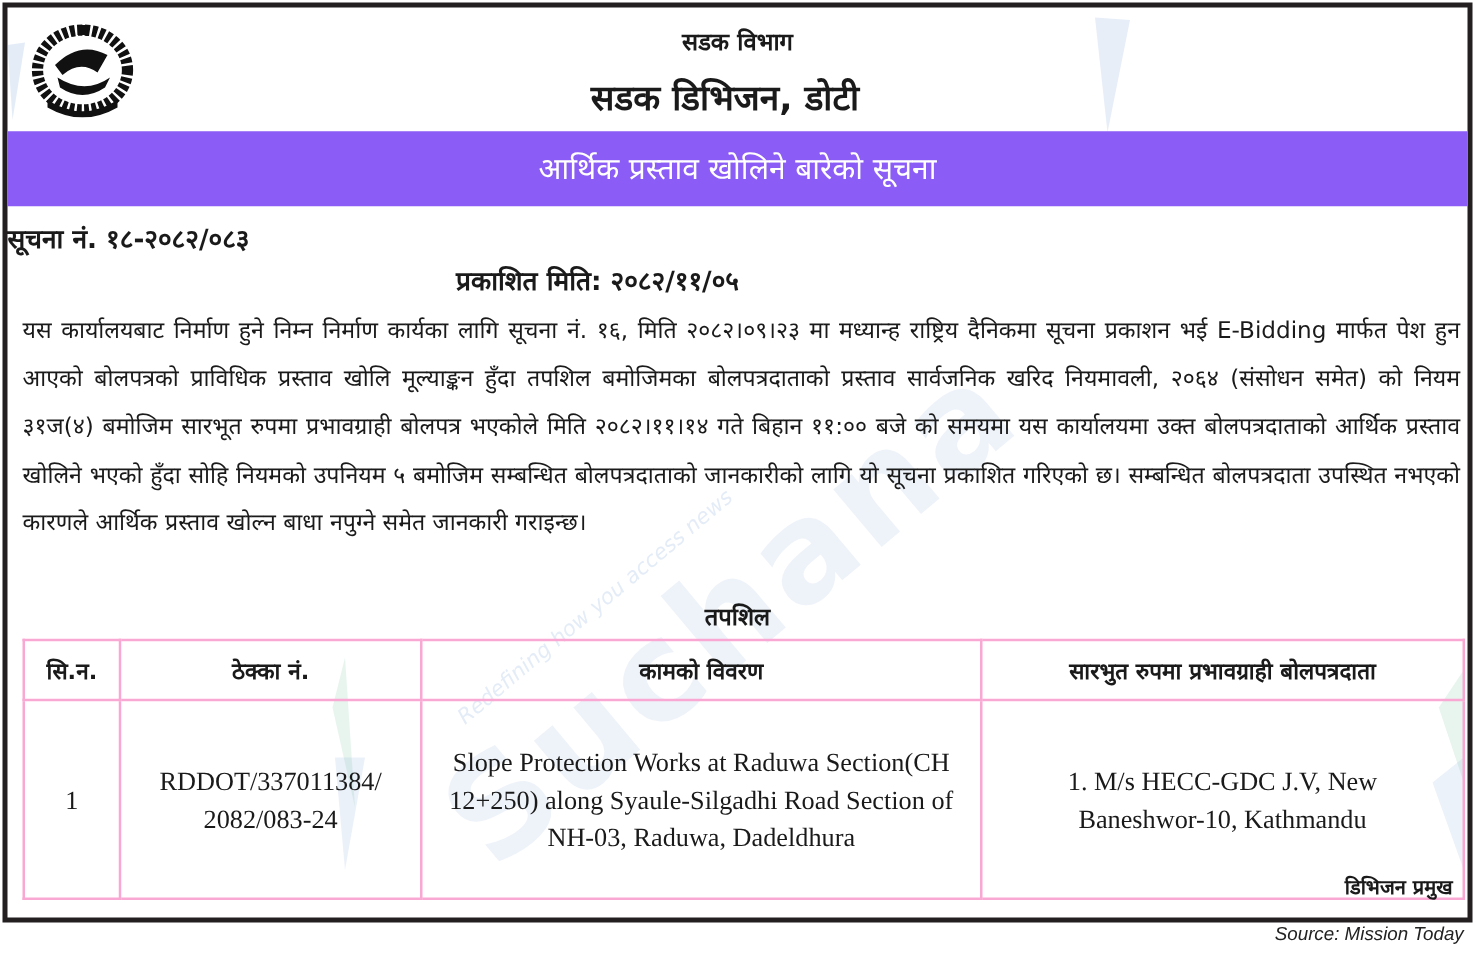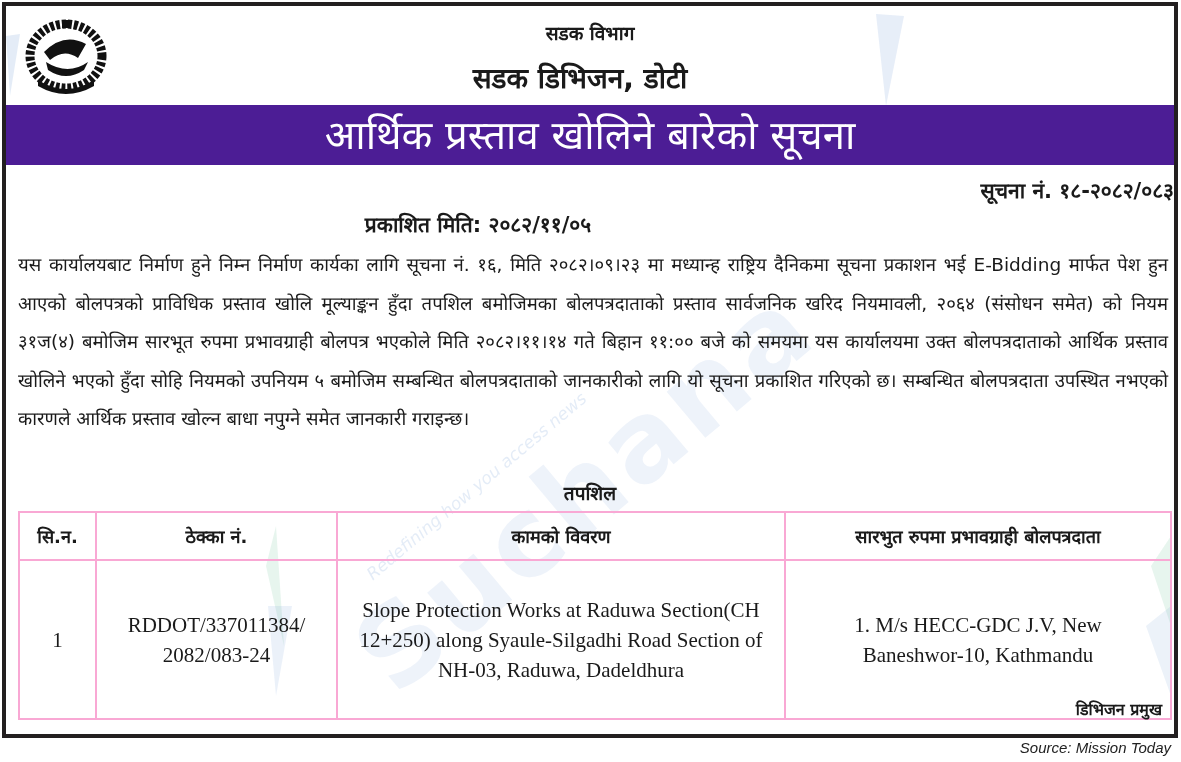--- a/index.html
+++ b/index.html
@@ -29,25 +29,25 @@
   .dept {
     position: absolute; left: 0; width: 1168px; top: 14px; text-align: center;
     font-family: "DejaVu Sans", sans-serif; font-weight: bold; font-size: 19px;
   }
   .division {
     position: absolute; left: 0; width: 1148px; top: 52px; text-align: center;
     font-family: "DejaVu Sans", sans-serif; font-weight: bold; font-size: 28px;
   }
   .title-bar {
     position: absolute; left: 0; top: 99px; width: 1168px; height: 60px;
-    background: #4c1d95; color: #fff; text-align: center;
-    font-family: "DejaVu Sans", sans-serif; font-size: 40px; line-height: 60px;
+    background: #8b5cf6; color: #fff; text-align: center;
+    font-family: "DejaVu Sans", sans-serif; font-size: 24px; line-height: 60px;
   }
   .notice-no {
-    position: absolute; left: 0; width: 1168px; top: 170px; text-align: right;
+    position: absolute; left: 0; width: 1168px; top: 170px; text-align: left;
     font-family: "DejaVu Sans", sans-serif; font-weight: bold; font-size: 21px;
   }
   .pub-date {
     position: absolute; left: 0; width: 944px; top: 204px; text-align: center;
     font-family: "DejaVu Sans", sans-serif; font-weight: bold; font-size: 21px;
   }
   .body-text {
     position: absolute; left: 12px; top: 240px; width: 1150px;
     font-family: "DejaVu Sans", sans-serif; font-size: 18.5px; line-height: 38.5px;
     text-align: justify; text-align-last: left;

